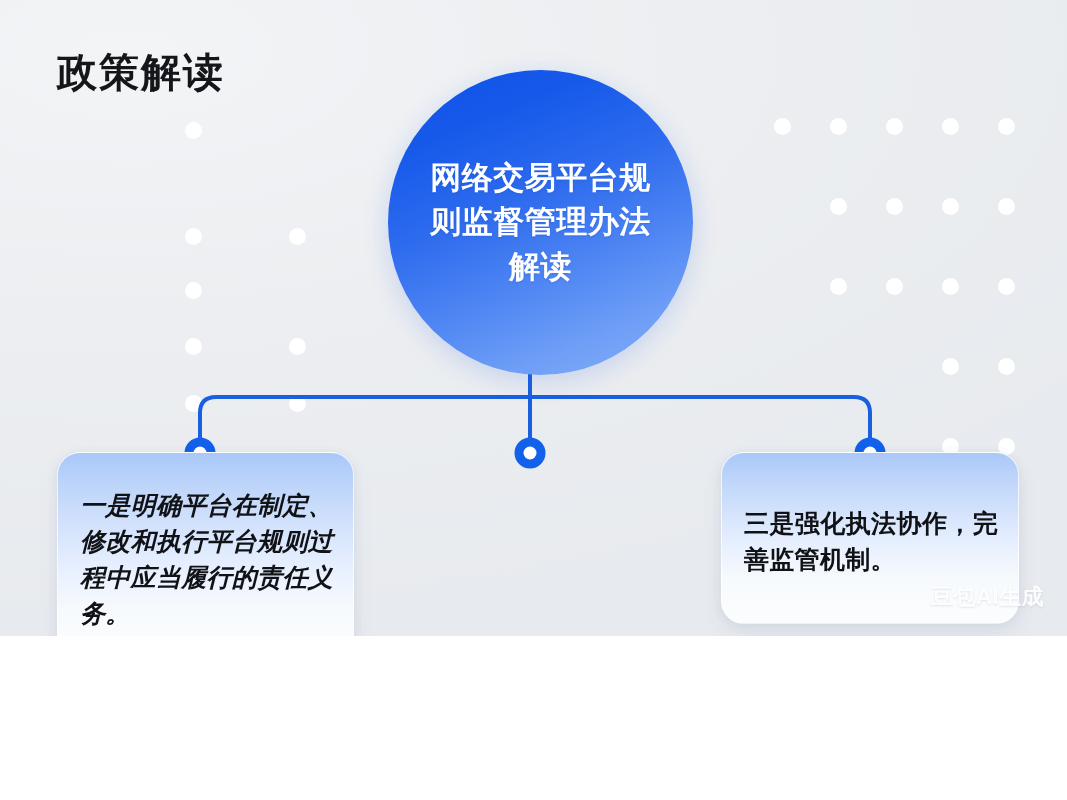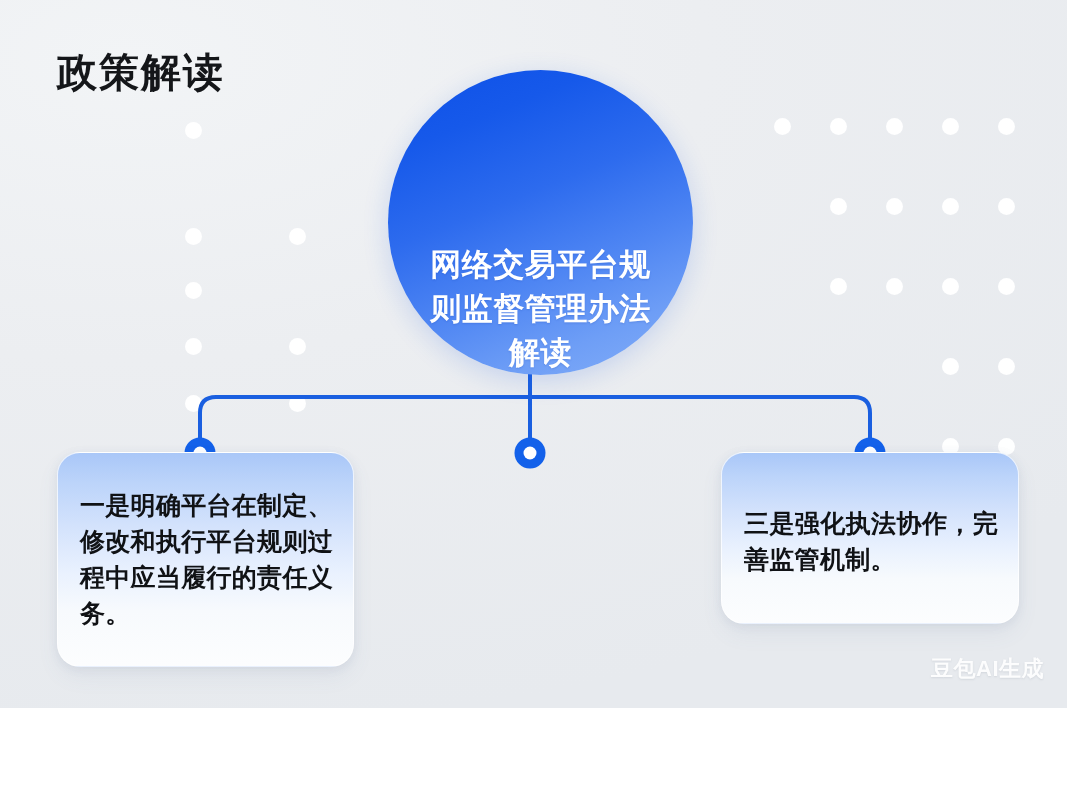--- a/index.html
+++ b/index.html
@@ -10,21 +10,21 @@
   body {
     width: 1067px;
     height: 800px;
     overflow: hidden;
     font-family: "Liberation Sans", "DejaVu Sans", sans-serif;
   }
 
   #stage {
     position: relative;
     width: 1067px;
-    height: 708px;
+    height: 636px;
     background:
       radial-gradient(120% 95% at 12% 8%, #f2f4f6 0%, #eceef1 45%, #e7eaee 100%);
     overflow: hidden;
   }
 
   
   .dotfield {
     position: absolute;
     pointer-events: none;
   }
@@ -60,21 +60,21 @@
     border-radius: 50%;
     background:
       linear-gradient(158deg,
         #0d50e8 0%,
         #1659ea 20%,
         #2d6bee 42%,
         #4f86f3 64%,
         #6e9ef6 82%,
         #85aff8 100%);
     display: flex;
-    align-items: flex-end;
+    align-items: center;
     justify-content: center;
     box-shadow: 0 6px 26px rgba(30, 90, 220, 0.18);
   }
   #hub-text {
     color: #ffffff;
     font-size: 31px;
     font-weight: 700;
     line-height: 1.42;
     text-align: center;
     letter-spacing: 0.5px;
@@ -116,21 +116,21 @@
     top: 34px;
     font-size: 25px;
     font-weight: 700;
     line-height: 1.44;
     color: #101215;
     letter-spacing: 0.3px;
     text-align: justify;
     text-align-last: left;
   }
 
-  #card-1 { left: 57px;  top: 452px; width: 297px; height: 215px; }
+  #card-1 { left: 57px;  top: 452px; width: 297px; height: 215px; font-style: italic; }
   #card-2 { left: 389px; top: 452px; width: 297px; height: 286px; }
   #card-3 { left: 721px; top: 452px; width: 298px; height: 172px; }
 
   #card-3 .card-text { top: 52px; }
 
   
   #watermark {
     position: absolute;
     right: 23px;
     bottom: 24px;

